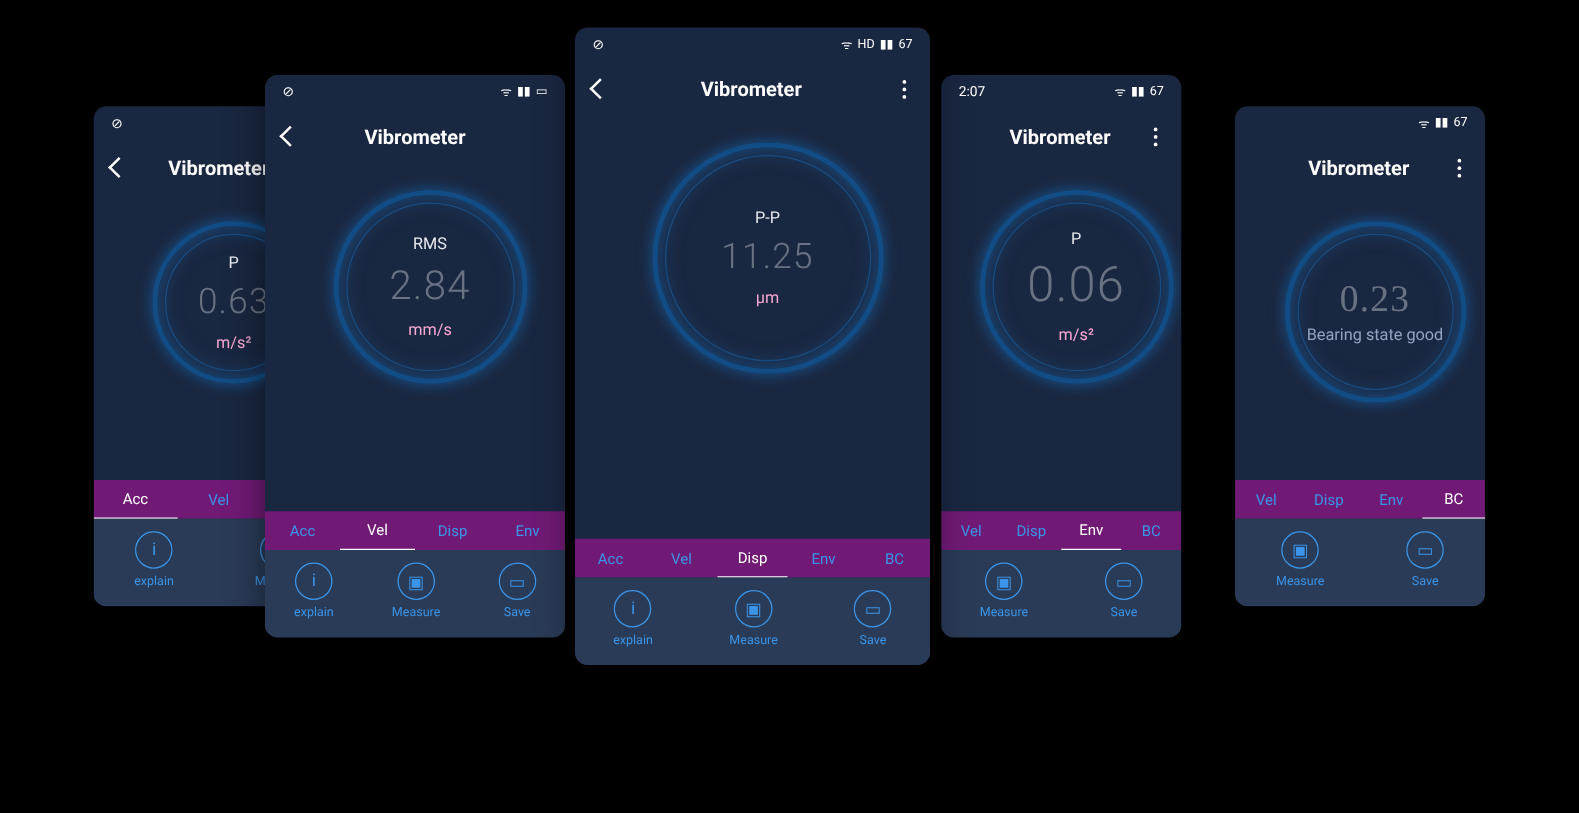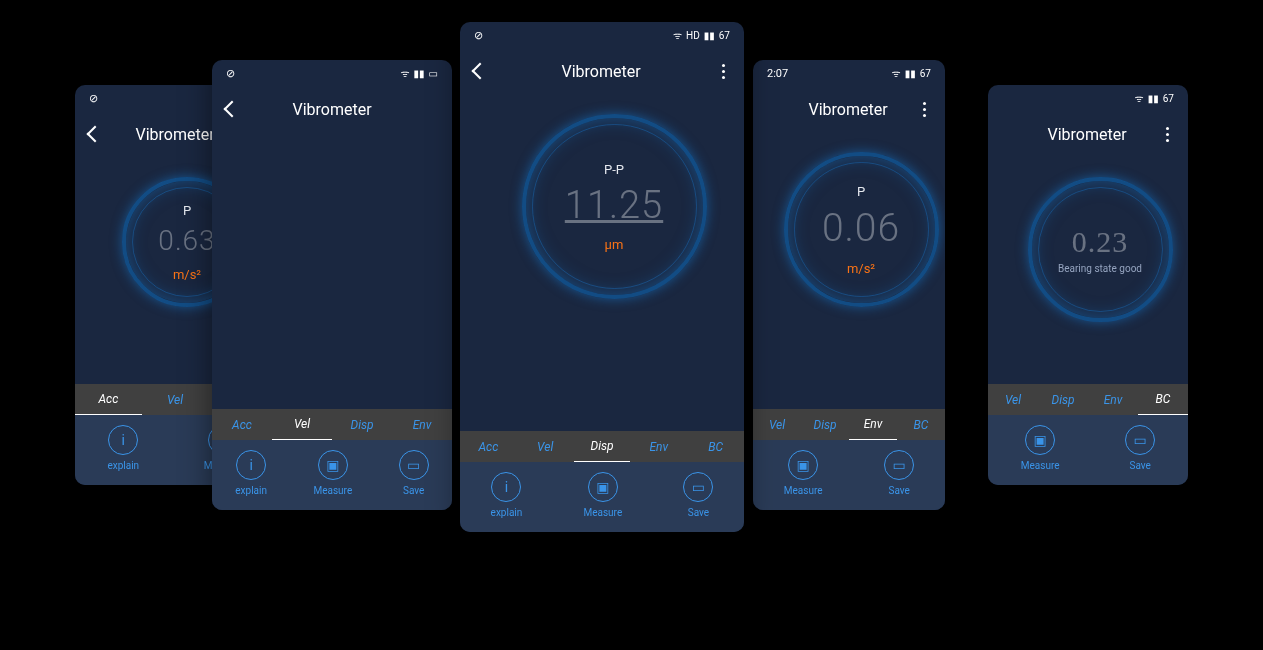--- a/index.html
+++ b/index.html
@@ -39,21 +39,21 @@
   }
   .back-chevron {
     width: 10px;
     height: 10px;
     border-left: 2px solid #fff;
     border-bottom: 2px solid #fff;
     transform: rotate(45deg);
   }
   .header-title {
     font-size: 16px;
-    font-weight: 400;
+    font-weight: 700;
     flex:1;
     text-align:center;
   }
   .menu-dots {
     width: 14px;
     display:flex;
     flex-direction: column;
     align-items: center;
     gap: 3px;
   }
@@ -89,30 +89,29 @@
     inset: 10px;
     border: 1px solid rgba(24,118,200,0.4);
   }
   .gauge .label { color:#e6e9ef; font-size:13px; margin-bottom:6px;}
   .gauge .value {
     font-size: 36px;
     font-weight: 300;
     color: rgba(255,255,255,0.35);
     letter-spacing: 1px;
   }
-  .gauge .unit { color:#f97316; font-size: 13px; margin-top:10px;}
-  .gauge .caption { font-size:10px; color:#95a4bf; margin-top:4px;}
+  .gauge .unit { color:#f9a8d4; font-size: 13px; margin-top:10px;}
+  .gauge .caption { font-size:13px; color:#95a4bf; margin-top:4px;}
 
   .tabs {
     display:flex;
     justify-content: space-around;
     align-items:center;
-    background:#404040;
+    background:#701a75;
     margin-top: auto;
-    font-style: italic;
   }
   .tab {
     flex:1;
     text-align:center;
     font-size:12px;
     padding: 8px 0;
     color:#3a94e8;
   }
   .tab.active {
     color:#fff;
@@ -154,21 +153,21 @@
   #s5 { left: 988px; top: 85px; width: 200px; height: 400px; z-index:1;}
 
   #s1 .gauge { width:130px;height:130px;}
   #s2 .gauge { width:155px;height:155px;}
   #s3 .gauge { width:185px;height:185px;}
   #s4 .gauge { width:155px;height:155px;}
   #s5 .gauge { width:145px;height:145px;}
 
   #s1 .value{font-size:28px;}
   #s2 .value{font-size:32px;}
-  #s3 .value{font-size:38px;text-decoration:underline;}
+  #s3 .value{font-size:28px;}
   #s4 .value{font-size:39px;}
   #s5 .value{font-size:30px;font-family:Liberation Serif, serif;}
 
   .spacer{flex:1;}
   .nt-icon{font-size:11px;}
 </style>
 </head>
 <body>
 
 <div class="screen" id="s1">
@@ -222,20 +221,27 @@
       <div class="status-right">
           <span>ᯤ</span>
           <span>▮▮</span>
           <span>▭</span>
         </div>
     </div>
     <div class="header">
       <div class="back-chevron"></div>
       <div class="header-title">Vibrometer</div>
       <div style="width:12px"></div>
+    </div>
+    <div class="gauge-wrap">
+      <div class="gauge">
+        <div class="label">RMS</div>
+        <div class="value">2.84</div>
+        <div class="unit">mm/s</div>
+      </div>
     </div>
     <div class="spacer"></div>
     <div class="tabs">
       <div class="tab">Acc</div>
       <div class="tab active">Vel</div>
       <div class="tab">Disp</div>
       <div class="tab">Env</div>
     </div>
     <div class="actions">
       <div class="action">

